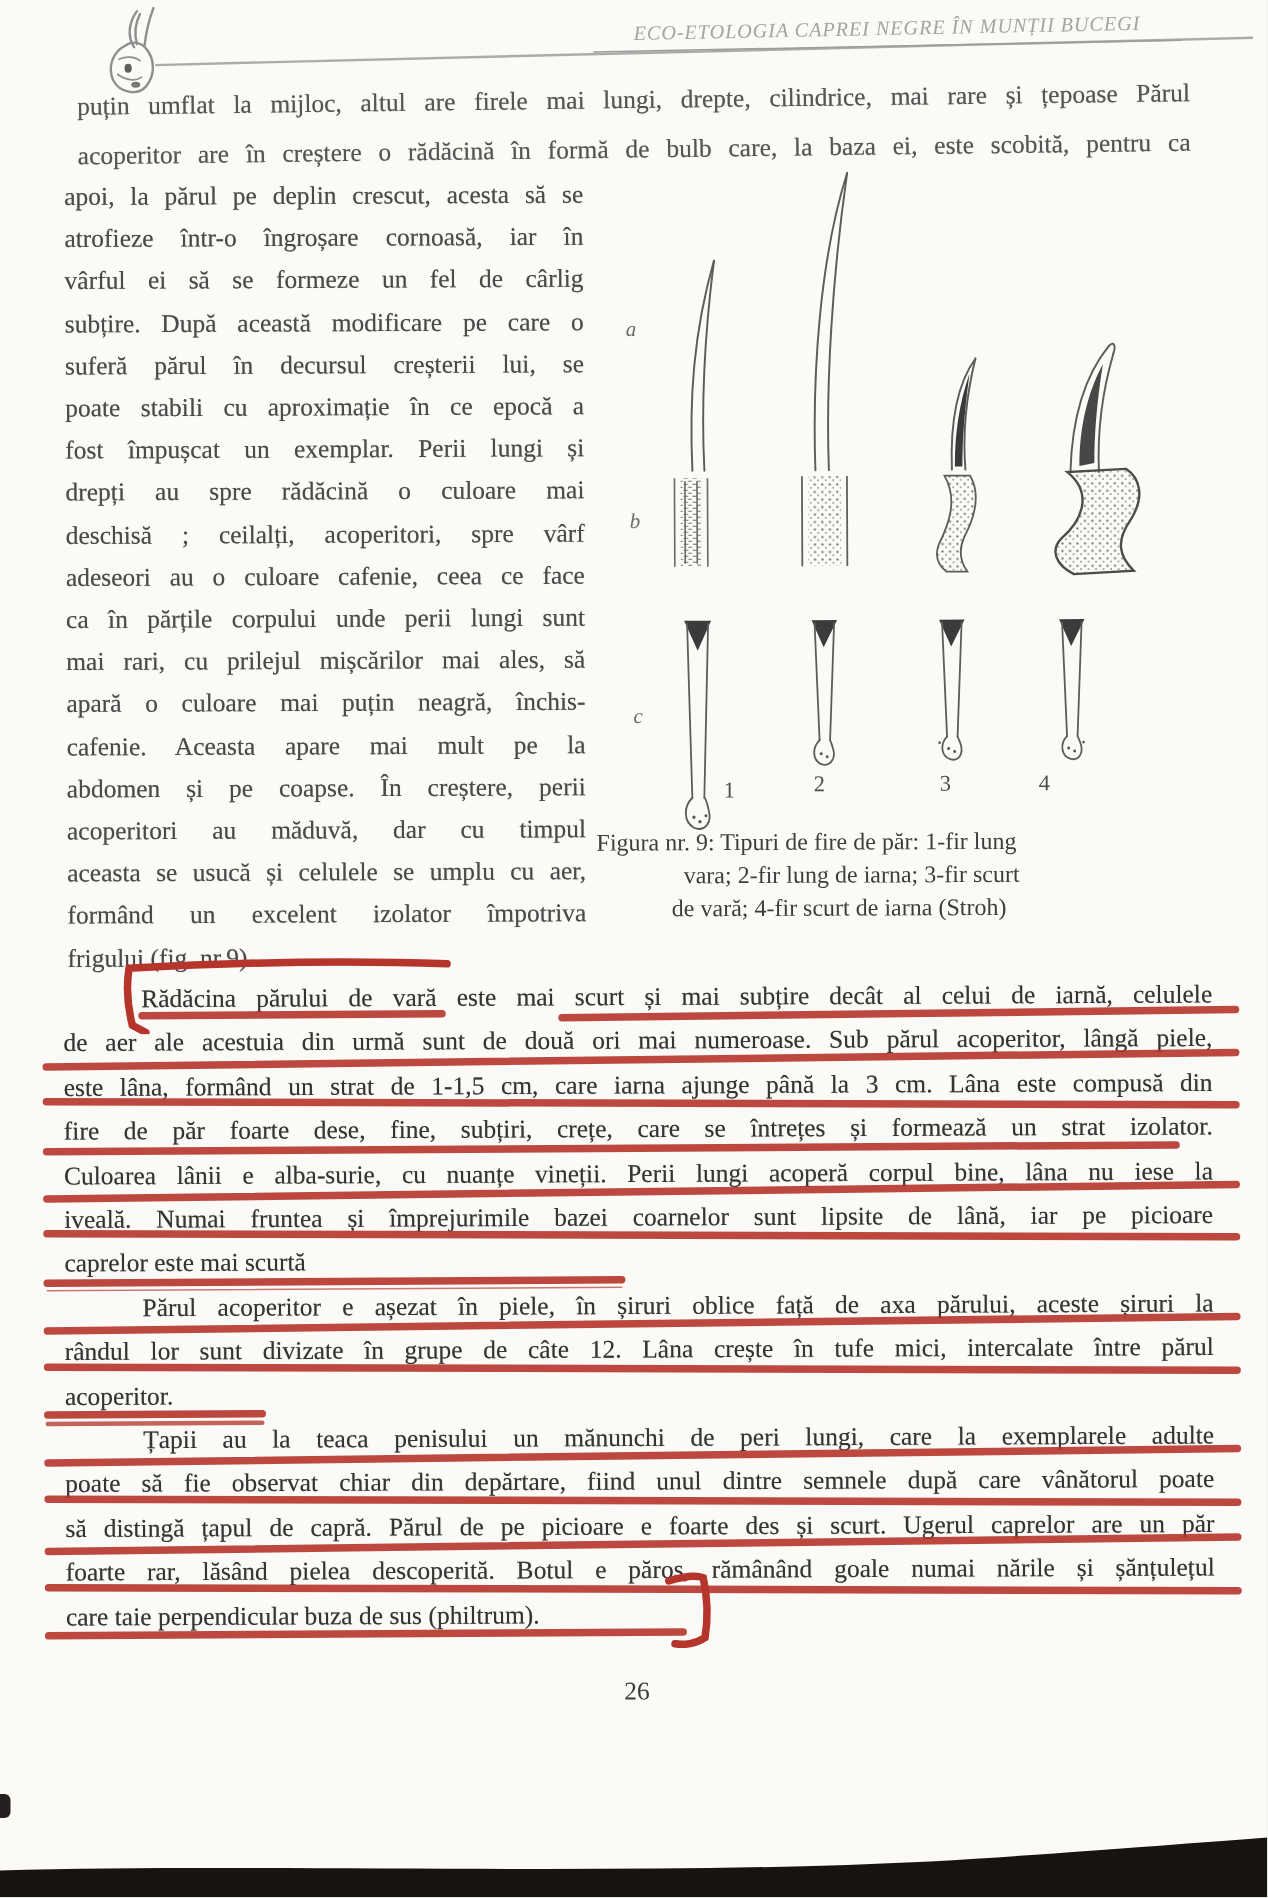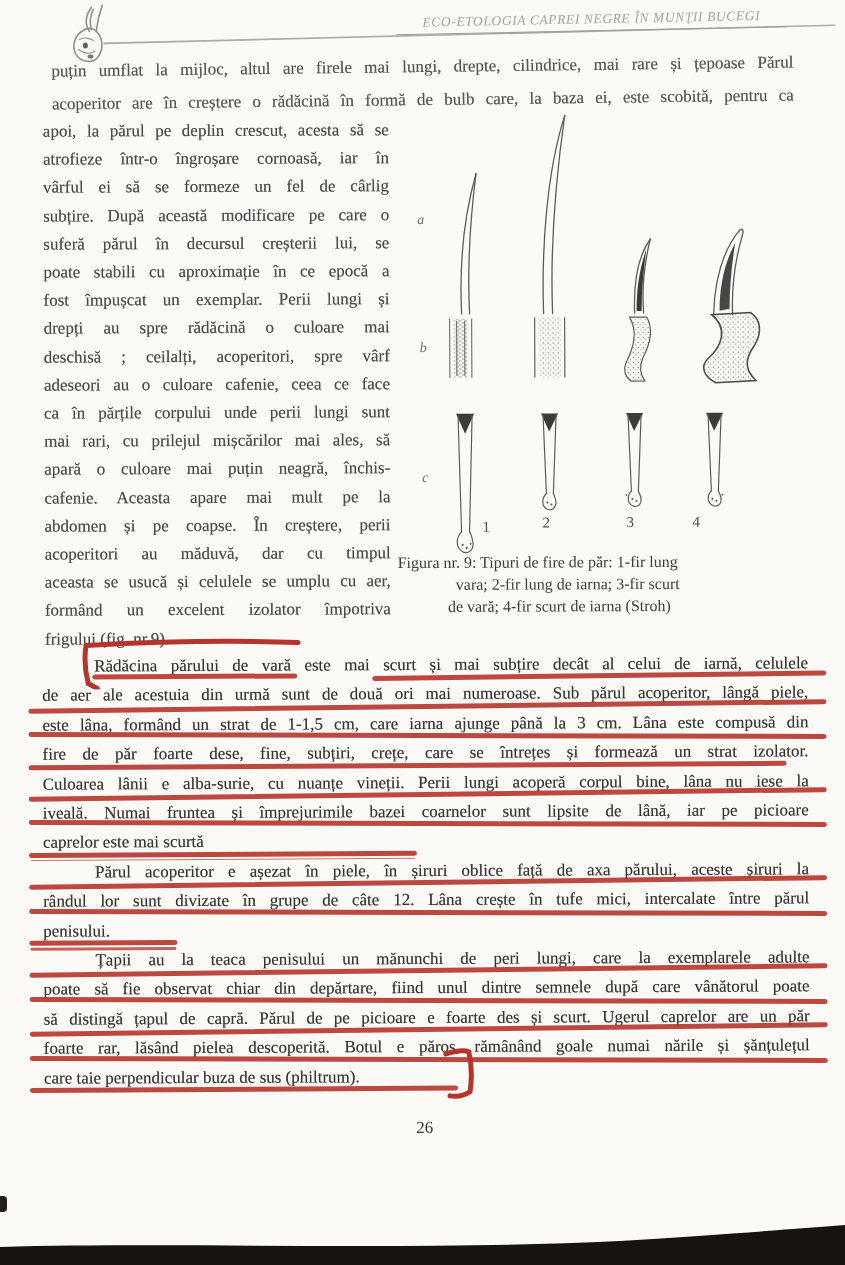--- a/index.html
+++ b/index.html
@@ -229,21 +229,21 @@
 
       <div class="aline jline indent">
         <span>Părul acoperitor e așezat în piele, în șiruri oblice față de axa părului, aceste șiruri la</span>
         <div class="rl rl-full t-up"></div>
       </div>
       <div class="aline jline">
         <span>rândul lor sunt divizate în grupe de câte 12. Lâna crește în tufe mici, intercalate între părul</span>
         <div class="rl rl-full t-dn"></div>
       </div>
       <div class="aline lline">
-        <span>penisului.</span>
+        <span>acoperitor.</span>
         <div class="rl rl-w130 t-fl"></div>
       </div>
 
       <div class="aline jline indent">
         <span>Țapii au la teaca penisului  un mănunchi de peri lungi, care la exemplarele adulte</span>
         <div class="rl rl-full t-up"></div>
       </div>
       <div class="aline jline">
         <span>poate să fie observat chiar din depărtare, fiind unul dintre semnele după care vânătorul poate</span>
         <div class="rl rl-full t-dn"></div>

